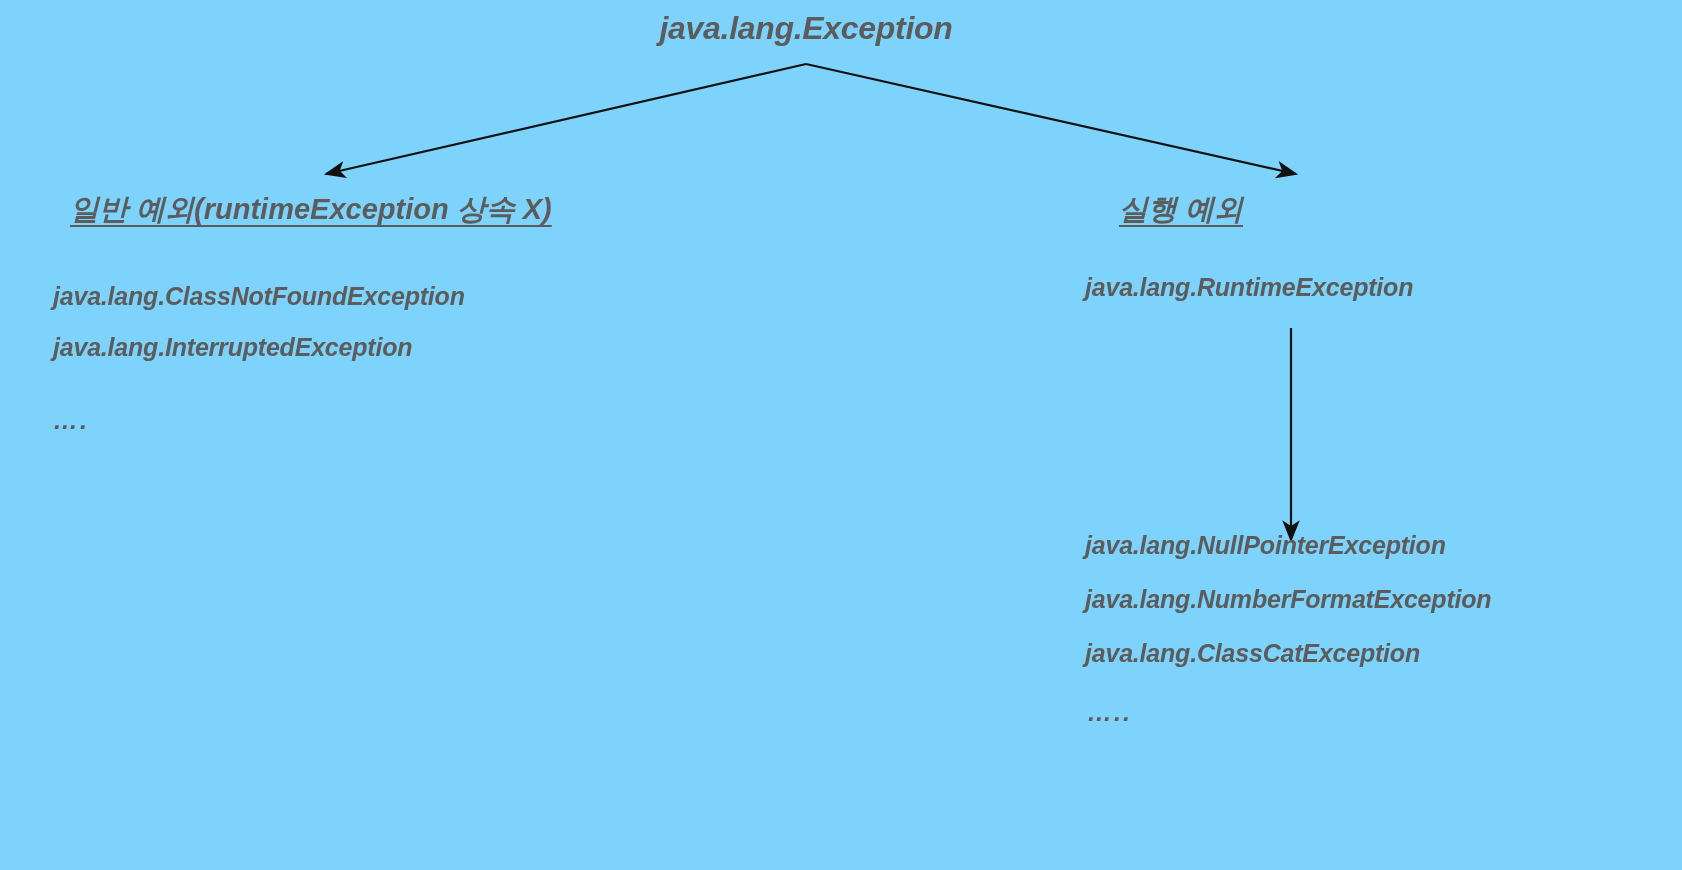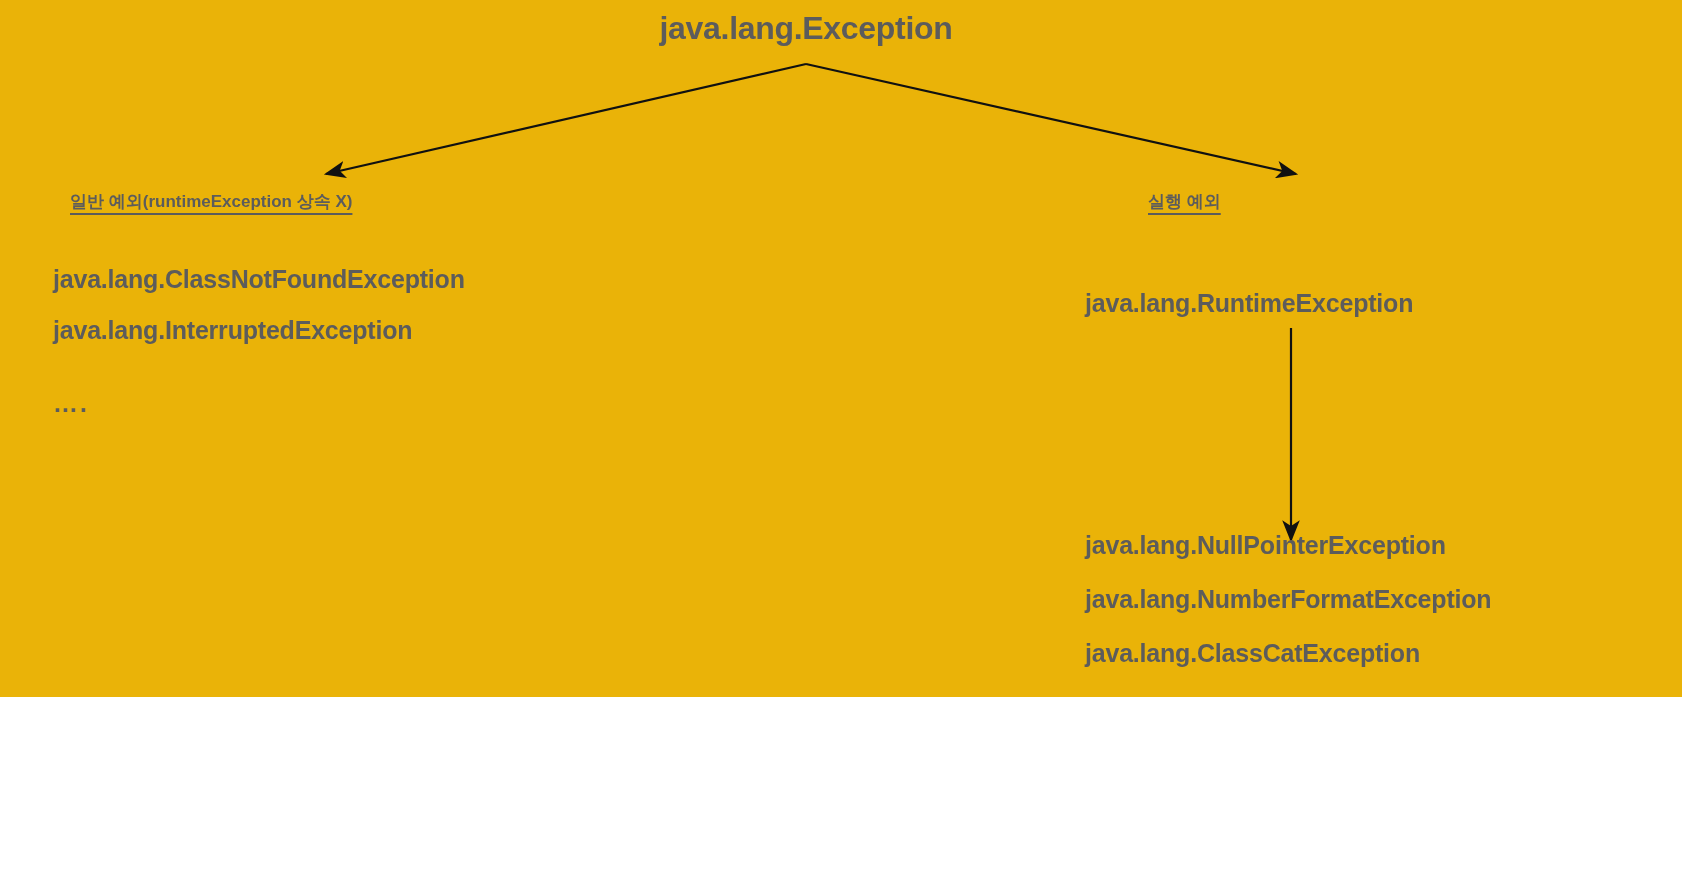--- a/index.html
+++ b/index.html
@@ -7,23 +7,24 @@
     padding: 0;
     background: #ffffff;
   }
   body {
     font-family: "Liberation Sans", "DejaVu Sans", sans-serif;
     color: #5c5c5c;
   }
   #canvas {
     position: relative;
     width: 1682px;
-    height: 697px;
-    background: #eab308;
+    height: 870px;
+    background: #7dd3fc;
     overflow: hidden;
+    font-style: italic;
   }
   .arrows-layer {
     position: absolute;
     left: 0;
     top: 0;
     width: 1682px;
     height: 870px;
     pointer-events: none;
   }
   .root-title {
@@ -45,34 +46,34 @@
     left: 53px;
     top: 190px;
     width: 900px;
   }
   .branch-right {
     left: 1085px;
     top: 190px;
     width: 560px;
   }
   .branch-heading {
-    font-size: 17px;
+    font-size: 29px;
     font-weight: bold;
     color: #5c5c5c;
     text-decoration: underline;
     text-underline-offset: 6px;
     text-decoration-thickness: 2px;
     white-space: nowrap;
     display: inline-block;
   }
   .branch-left .branch-heading {
     margin-left: 17px;
   }
   .branch-right .branch-heading {
-    margin-left: 63px;
+    margin-left: 34px;
   }
   .item-list {
     list-style: none;
     margin: 0;
     padding: 0;
   }
   .item {
     font-size: 25px;
     font-weight: bold;
     color: #5c5c5c;
@@ -82,21 +83,21 @@
   .branch-left .item {
     margin-top: 22px;
   }
   .branch-left .item.first {
     margin-top: 52px;
   }
   .branch-right .item {
     margin-top: 25px;
   }
   .branch-right .item.first {
-    margin-top: 76px;
+    margin-top: 43px;
   }
   .subgroup {
     position: absolute;
     left: 1085px;
     top: 515px;
     width: 560px;
   }
   .subgroup .item {
     margin-top: 25px;
   }

